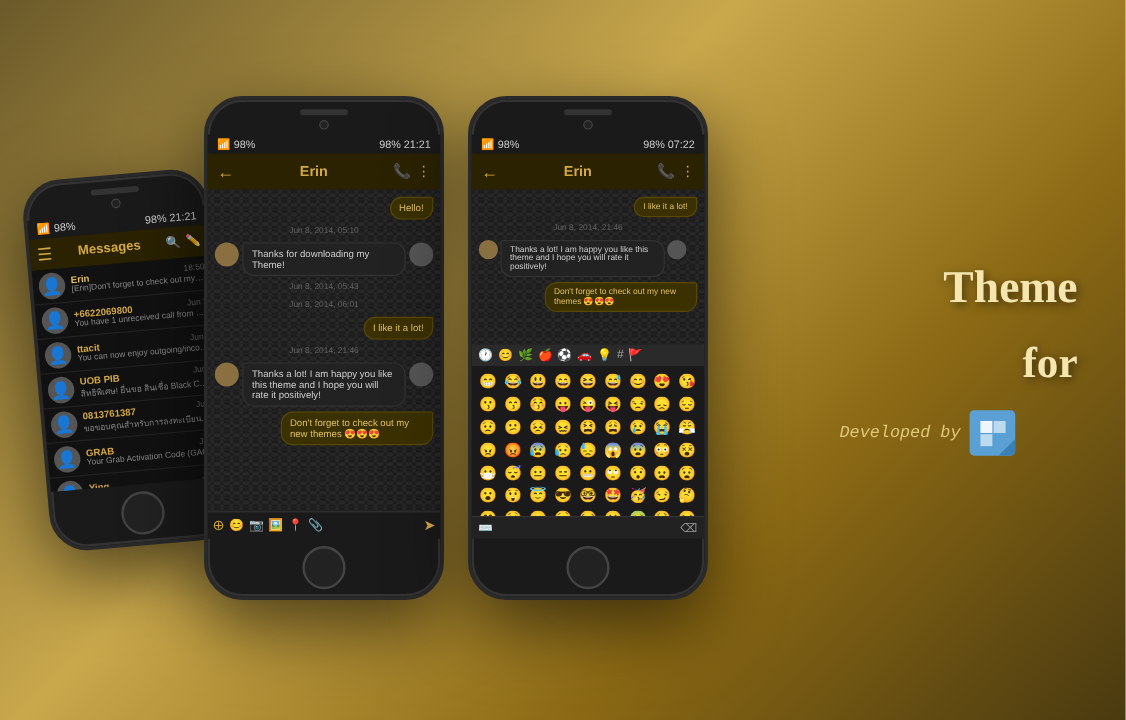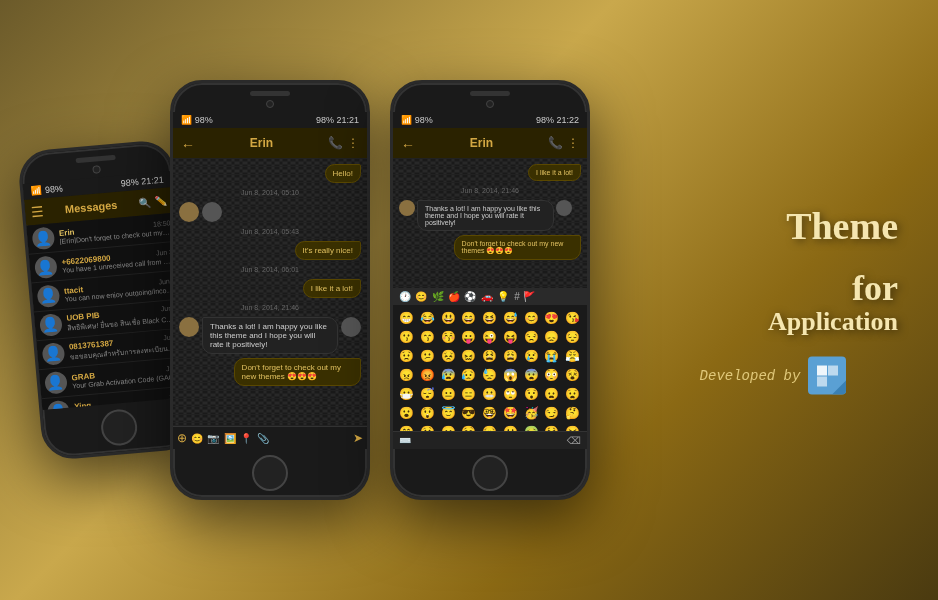--- a/index.html
+++ b/index.html
@@ -522,30 +522,28 @@
         <div style="display:flex;justify-content:flex-end;">
           <div class="chat-bubble-right">
             <span>Hello!</span>
           </div>
         </div>
 
         <div class="chat-timestamp">Jun 8, 2014, 05:10</div>
 
         <div style="display:flex;align-items:flex-start;gap:3px;">
           <div style="width:20px;height:20px;background:#8a7040;border-radius:50%;flex-shrink:0;"></div>
+          <div class="chat-bubble-left" style="display:block;">
+            <span>Thanks for downloading my Theme!</span>
+          </div>
           <div style="width:20px;height:20px;background:#555;border-radius:50%;flex-shrink:0;"></div>
         </div>
 
         <div class="chat-timestamp">Jun 8, 2014, 05:43</div>
 
-        <div style="display:flex;justify-content:flex-end;">
-          <div class="chat-bubble-right">
-            <span>It's really nice!</span>
-          </div>
-        </div>
 
         <div class="chat-timestamp">Jun 8, 2014, 06:01</div>
 
         <div style="display:flex;justify-content:flex-end;">
           <div class="chat-bubble-right">
             <span>I like it a lot!</span>
           </div>
         </div>
 
         <div class="chat-timestamp">Jun 8, 2014, 21:46</div>
@@ -579,21 +577,21 @@
   </div>
 
   <div class="phone phone-right">
     <div class="phone-speaker"></div>
     <div class="phone-camera"></div>
 
     <div class="phone-screen" style="display:flex;flex-direction:column;">
 
       <div class="status-bar">
         <span>📶 98%</span>
-        <span>98% 21:22</span>
+        <span>98% 07:22</span>
       </div>
 
       <div class="chat-header">
         <span style="color:#d4a843;font-size:14px;">←</span>
         <span class="chat-header-title">Erin</span>
         <div style="display:flex;gap:4px;">
           <span style="color:#d4a843;font-size:12px;">📞</span>
           <span style="color:#d4a843;font-size:12px;">⋮</span>
         </div>
       </div>
@@ -702,21 +700,20 @@
         <span style="color:#999;font-size:10px;">⌨️</span>
         <span style="color:#999;font-size:10px;">⌫</span>
       </div>
     </div>
     <div class="phone-home"></div>
   </div>
 
   <div class="right-text">
     <div class="theme-title">Theme</div>
     <div class="theme-subtitle">for</div>
-    <div class="theme-desc2">Application</div>
     <div class="developed-by">
       <span class="developed-text">Developed by</span>
       <div class="dev-logo">
         <svg width="24" height="24" viewBox="0 0 24 24">
           <rect x="2" y="2" width="10" height="10" fill="#ffffff" opacity="0.9"></rect>
           <rect x="13" y="2" width="10" height="10" fill="#ffffff" opacity="0.6"></rect>
           <rect x="2" y="13" width="10" height="10" fill="#ffffff" opacity="0.6"></rect>
         </svg>
       </div>
     </div>

